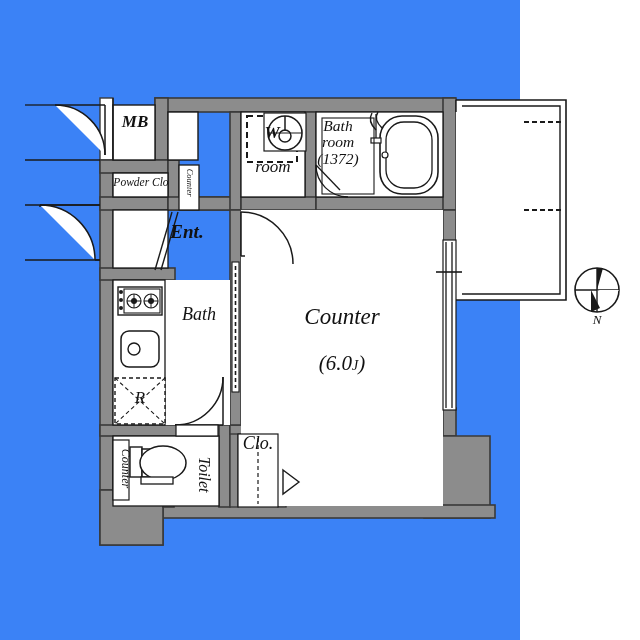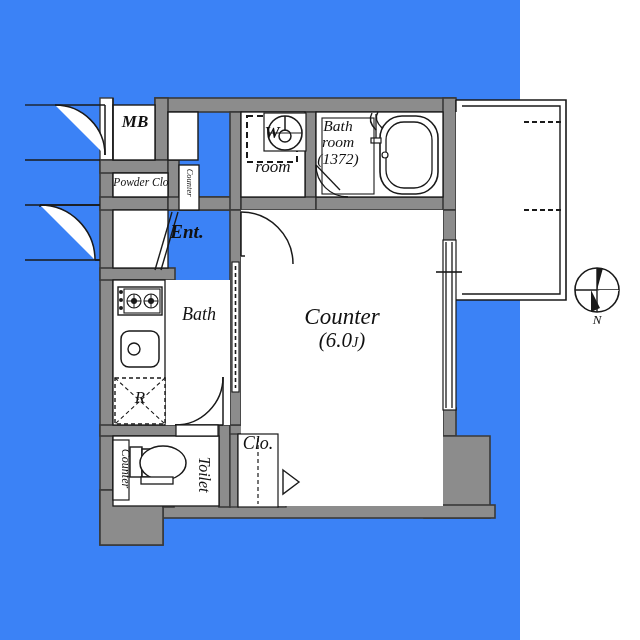--- a/index.html
+++ b/index.html
@@ -310,21 +310,21 @@
   <div class="lbl" style="left:128px; top:389px; width:24px; font-size:17px;">R</div>
 
   <div class="lbl rot90" style="left:97px; top:462px; width:58px; font-size:12px;">Counter</div>
 
   <div class="lbl rot90" style="left:179px; top:466px; width:50px; font-size:16px;">Toilet</div>
 
   <div class="lbl" style="left:238px; top:434px; width:40px; font-size:18px;">Clo.</div>
 
   <div class="lbl two-line" style="left:262px; top:305px; width:160px; font-size:23px;">
     <div>Counter</div>
-    <div style="font-size:21px;">
+    <div style="font-size:21px;margin-top:23px;">
       <span>(6.0</span><span style="font-size:14px;">J</span><span>)</span>
     </div>
   </div>
 
 
   <div class="lbl" style="left:586px; top:313px; width:22px; font-size:13px;">N</div>
 
 </div>
 
 </body></html>

